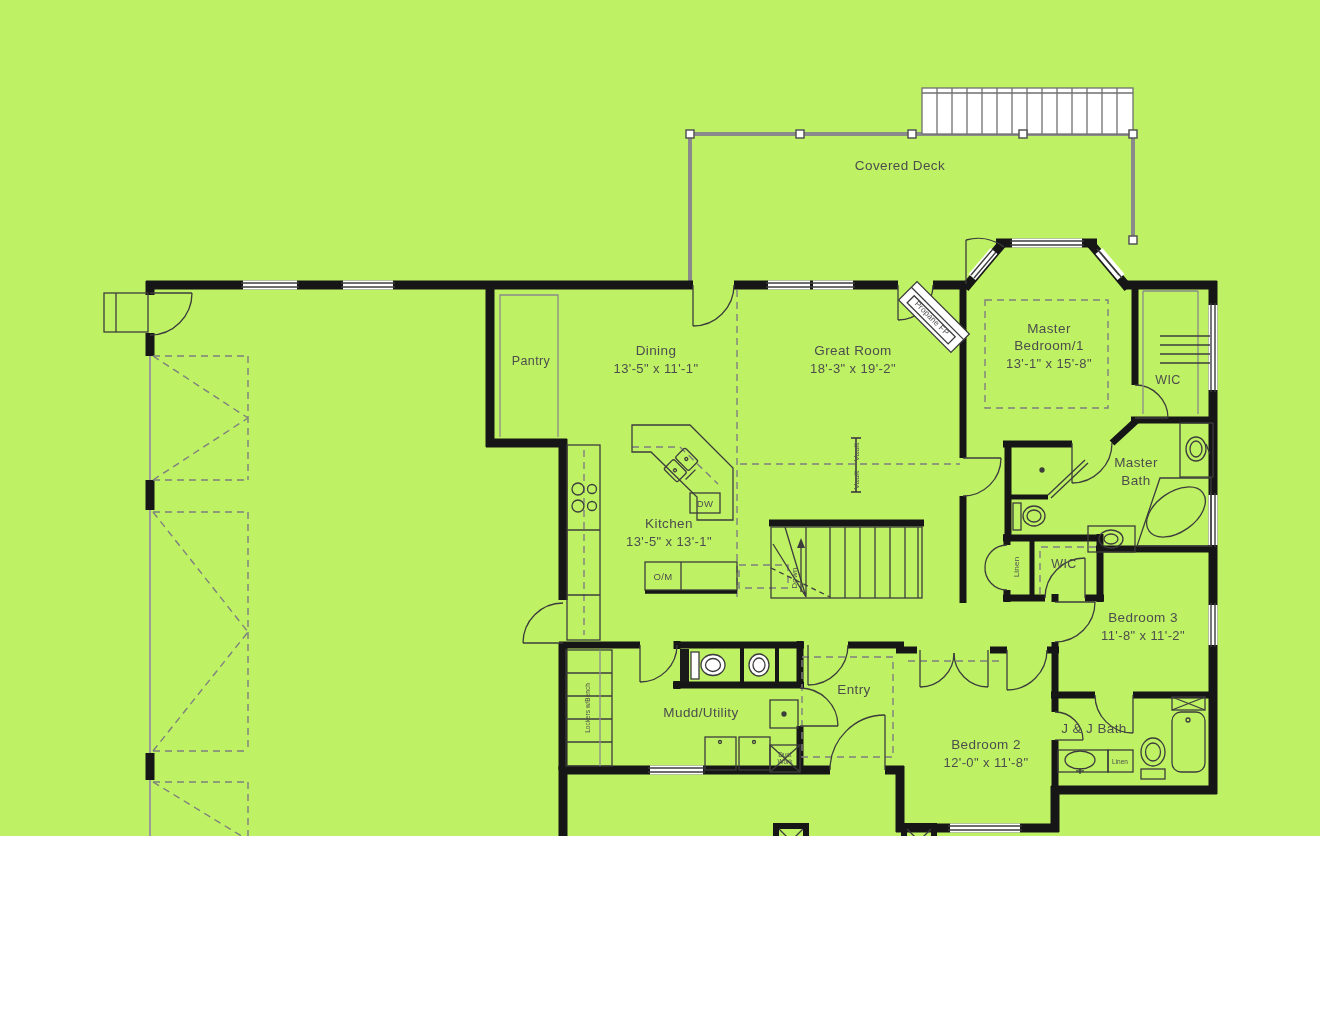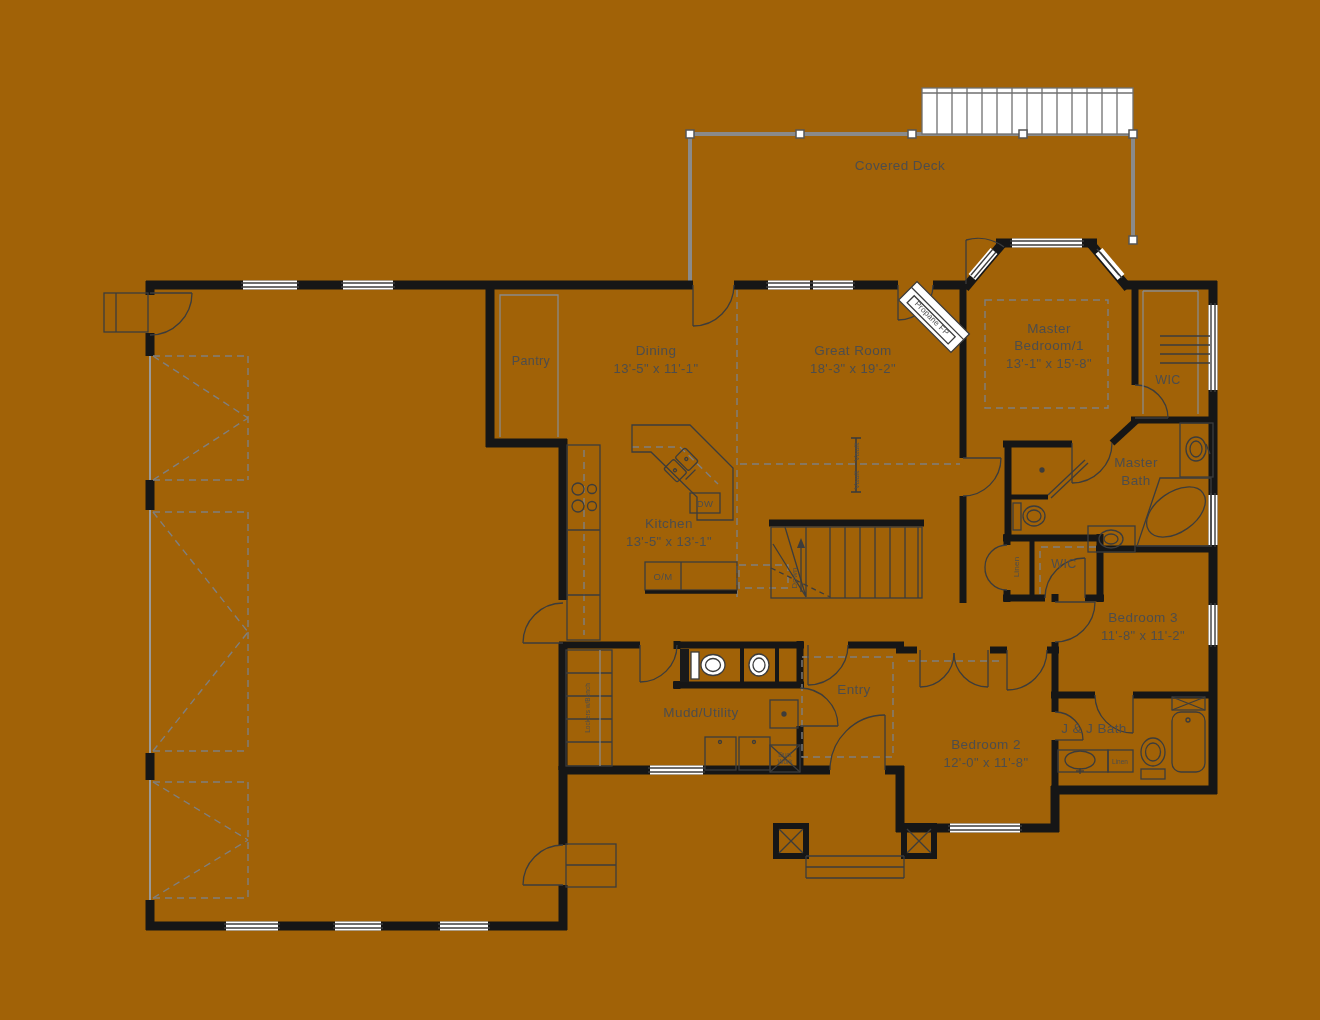--- a/index.html
+++ b/index.html
@@ -1,16 +1,16 @@
 <!DOCTYPE html>
 <html><head>
 <meta charset="utf-8">
 <style>
   html,body{margin:0;padding:0;background:#fff;}
-  .plan-wrap{position:relative;width:1320px;height:1020px;background:#a16207;overflow:hidden;
+  .plan-wrap{position:relative;width:1320px;height:836px;background:#bef264;overflow:hidden;
              font-family:"Liberation Sans", sans-serif;}
   svg text{fill:#4d4d4d;font-family:"Liberation Sans",sans-serif;letter-spacing:.4px;}
   .room-name{font-size:13.5px;}
   .room-dims{font-size:13px;}
   .small-label{font-size:12.5px;}
   .tiny-label{font-size:8px;letter-spacing:.2px;}
   .micro-label{font-size:6.5px;letter-spacing:0;}
   .box-label{font-size:9.5px;}
 </style>
 </head>

